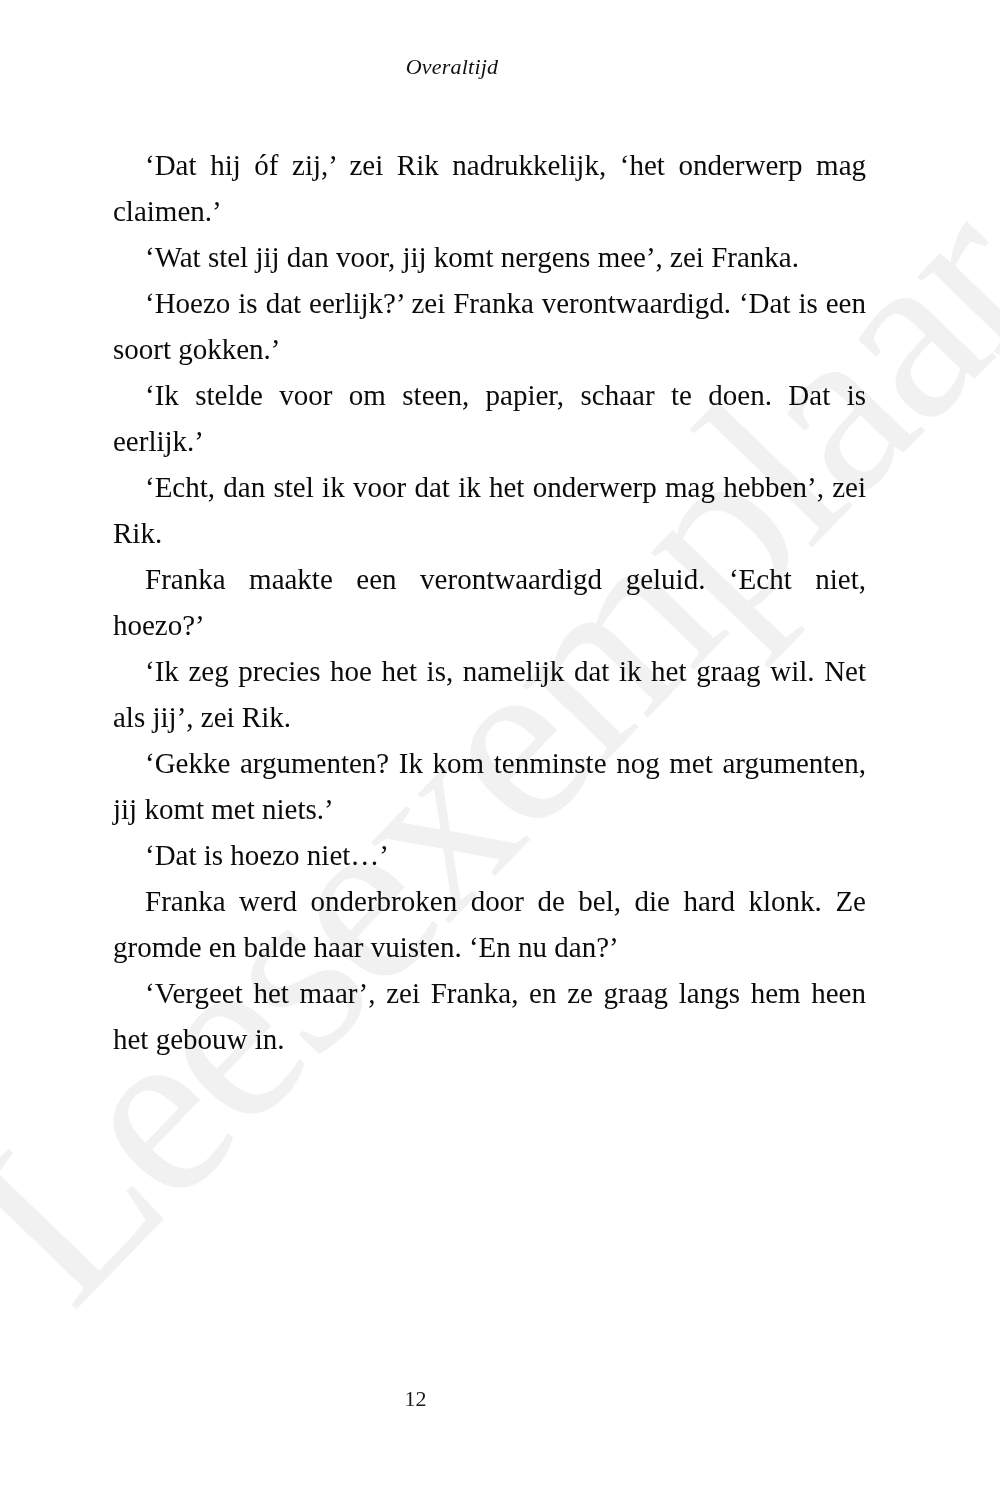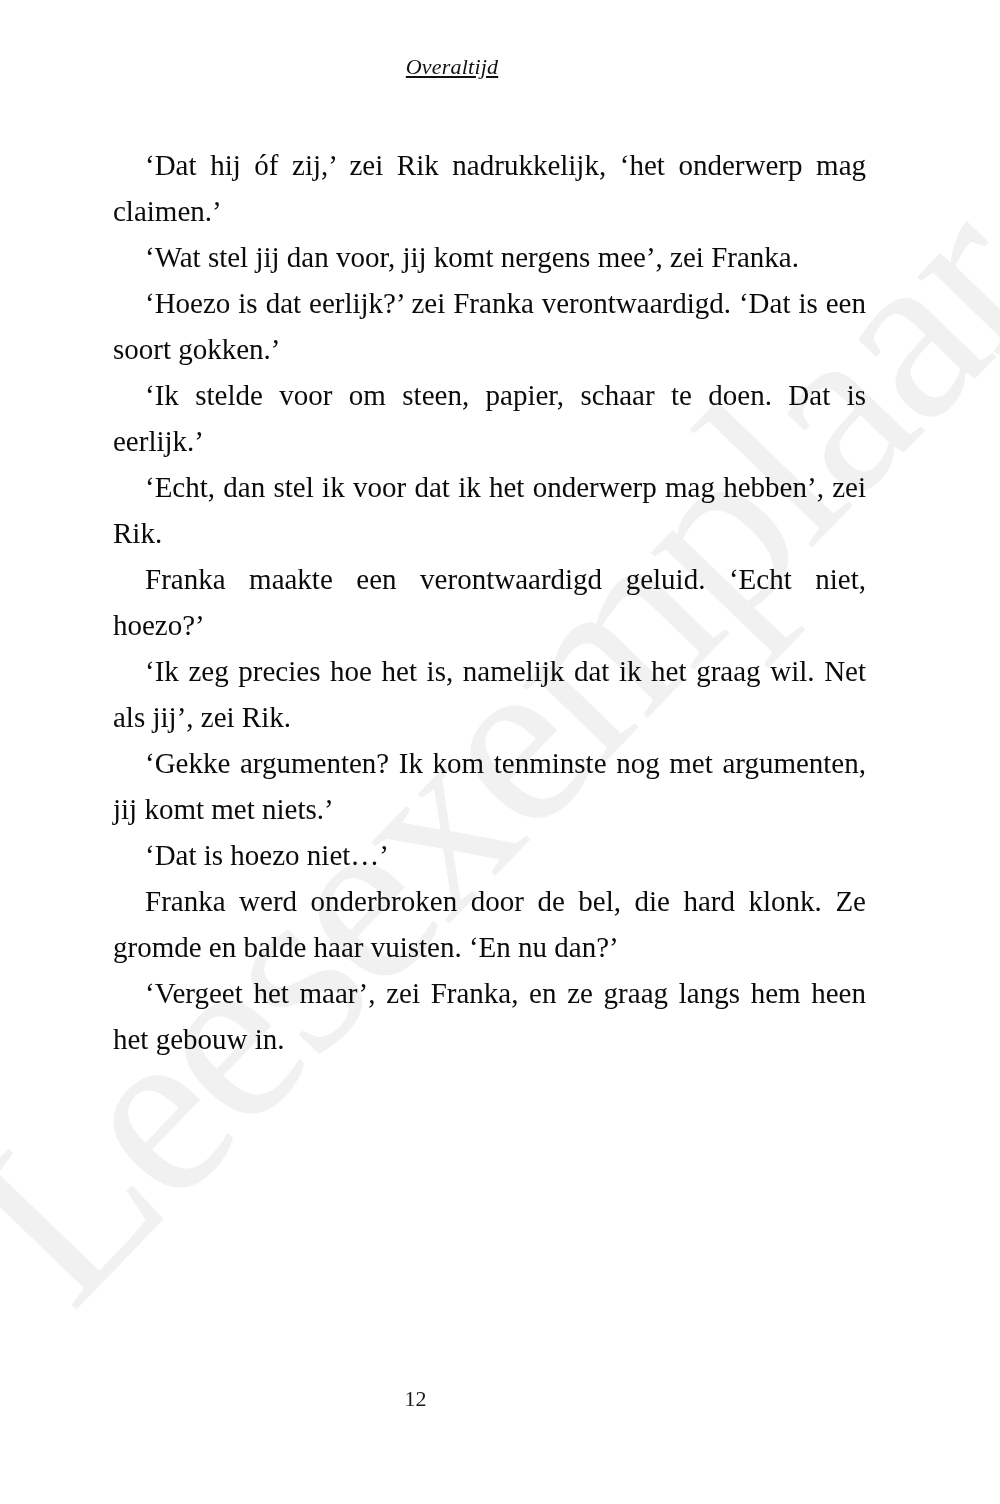--- a/index.html
+++ b/index.html
@@ -54,21 +54,20 @@
   .running-head {
     position: absolute;
     top: 54px;
     left: 0;
     width: 904px;
     text-align: center;
     font-style: italic;
     font-size: 22px;
     letter-spacing: 0.2px;
     color: #111111;
-    text-decoration: underline;
   }
 
   .textblock {
     position: absolute;
     top: 142px;
     left: 113px;
     width: 753px;
   }
 
   .para {

